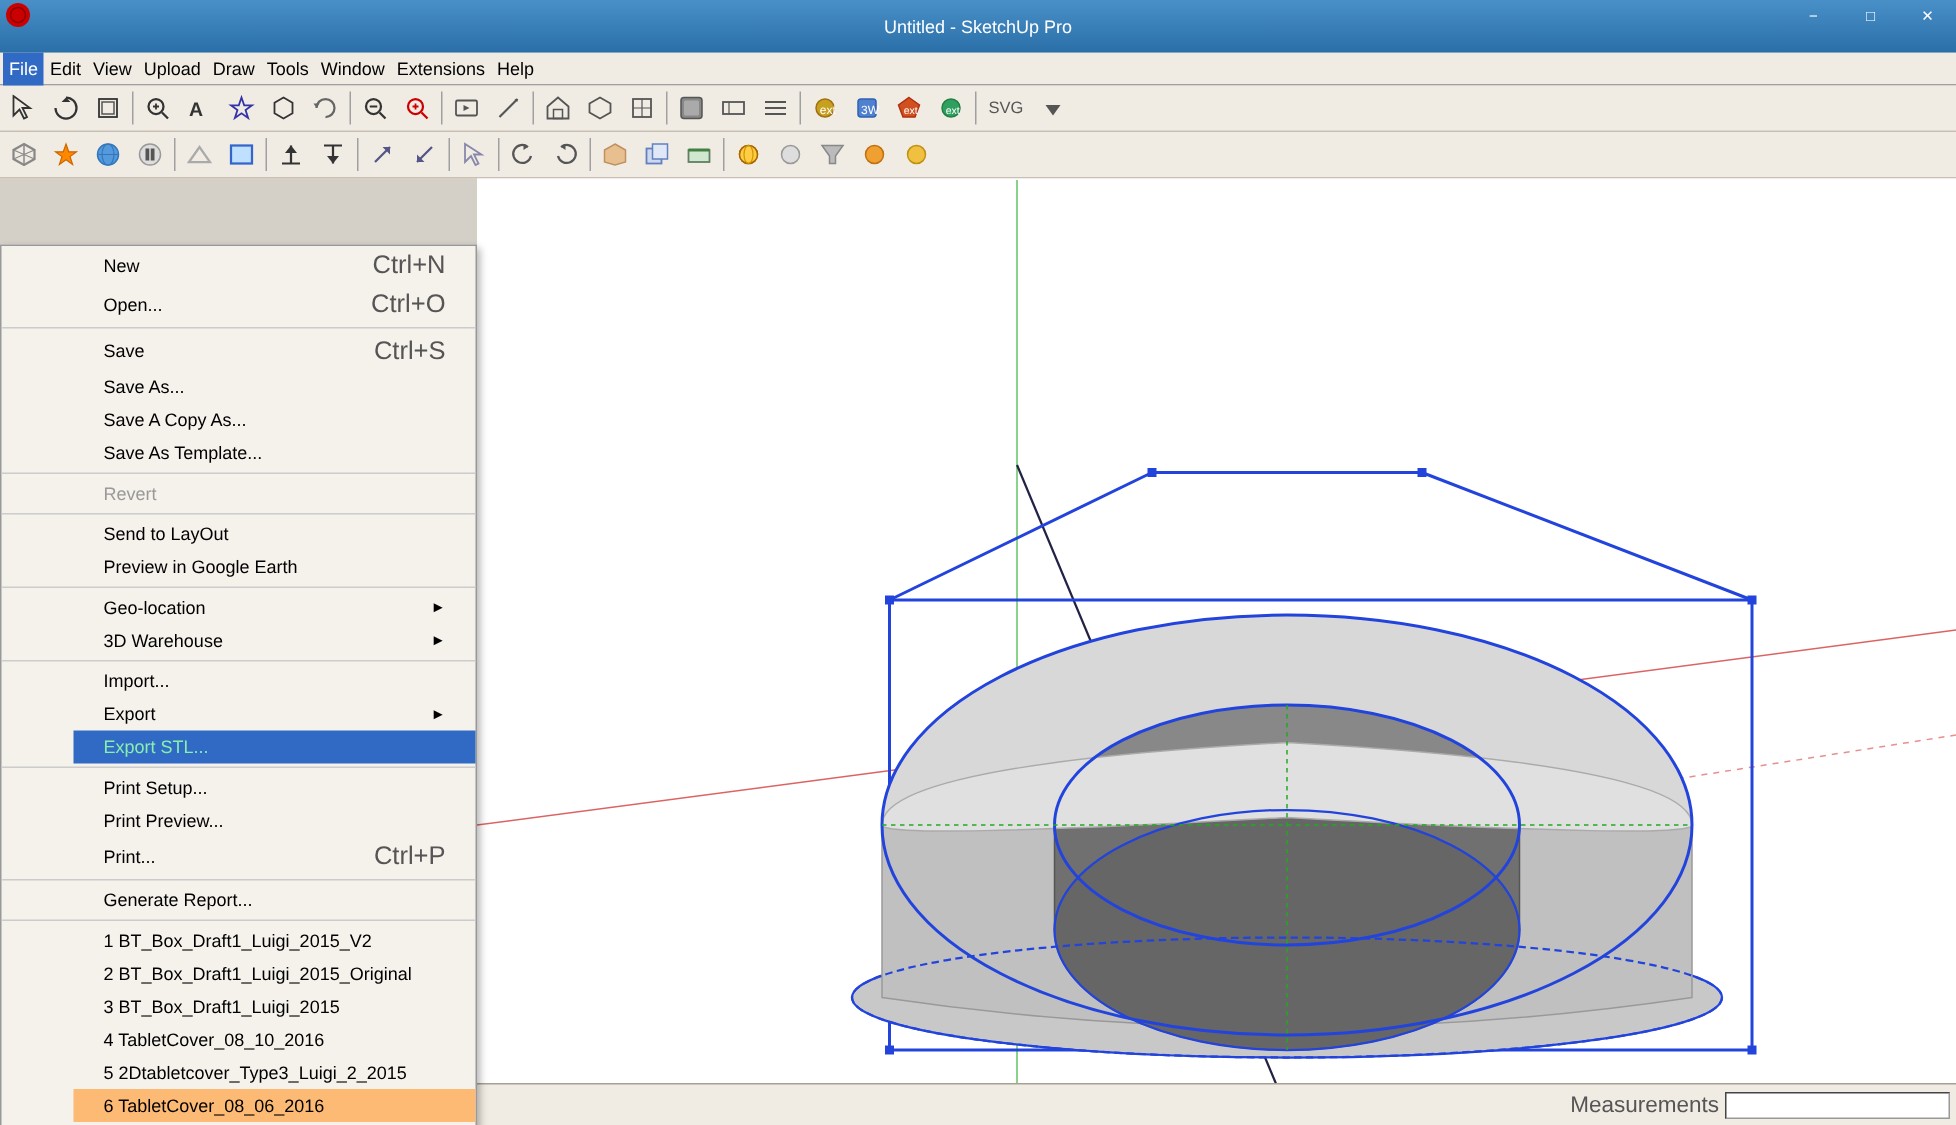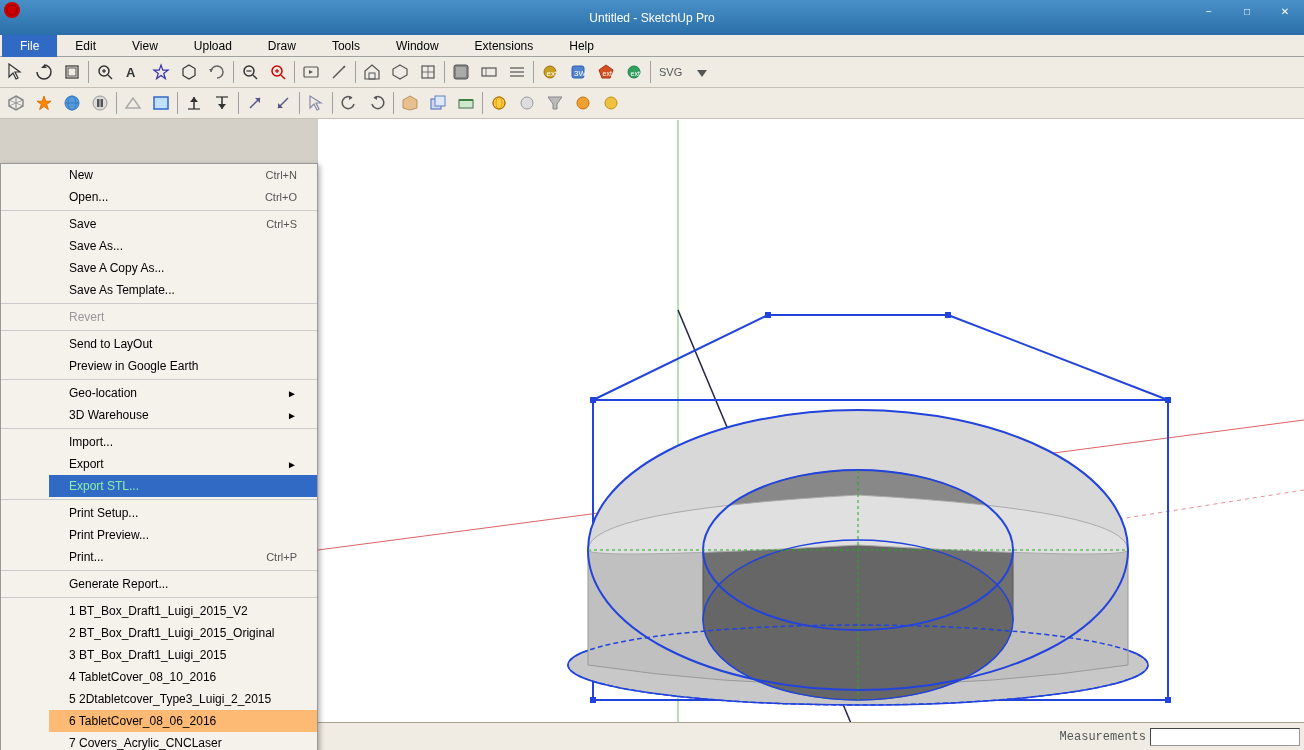--- a/index.html
+++ b/index.html
@@ -13,21 +13,21 @@
     }
     #titlebar .win-controls { position: absolute; right: 0; top: 0; display: flex; }
     #titlebar .win-btn { width: 38px; height: 22px; display: flex; align-items: center; justify-content: center; color: white; font-size: 10px; cursor: pointer; }
     #titlebar .logo { position: absolute; left: 4px; top: 2px; width: 16px; height: 16px; background: #c00; border-radius: 50%; display: flex; align-items: center; justify-content: center; }
 
     
     #menubar {
       width: 100%; height: 22px; background: #f0ece4; display: flex; align-items: center;
       border-bottom: 1px solid #a0a0a0; padding: 0 2px;
     }
-    .menu-item { padding: 2px 18px; cursor: pointer; font-size: 12px; color: #000; height: 22px; display: flex; align-items: center; }
+    .menu-item { padding: 2px 4px; cursor: pointer; font-size: 12px; color: #000; height: 22px; display: flex; align-items: center; }
     .menu-item.active { background: #316ac5; color: white; }
     .tb-btn {
       width: 26px; height: 26px; display: flex; align-items: center; justify-content: center;
       border: 1px solid transparent; cursor: pointer; font-size: 14px; border-radius: 2px; margin: 1px;
     }
     .tb-sep { width: 1px; height: 22px; background: #a0a0a0; margin: 0 2px; }
 
     
     #file-dropdown {
       position: absolute; top: 44px; left: 0; width: 318px;
@@ -35,21 +35,21 @@
       z-index: 1000; font-size: 12px;
     }
     .dd-item {
       display: flex; align-items: center; padding: 3px 20px 3px 20px;
       cursor: pointer; color: #000; justify-content: space-between; min-height: 22px; margin-left: 48px;
     }
     .dd-item.highlighted { background: #fdba74; }
     .dd-item.active-highlight { background: #316ac5; color: #86efac; }
     .dd-item.disabled { color: #999; cursor: default; }
     .dd-sep { height: 1px; background: #ccc; margin: 2px 0; }
-    .dd-shortcut { color: #555; font-size: 11px; }
+    .dd-shortcut { color: #555; font-size: 17px; }
     .dd-arrow { font-size: 10px; }
     .dd-item .label-text { flex: 1; }
 
     
     #model-viewport {
       position: absolute; right: 0; top: 0; bottom: 0;
       width: calc(100% - 318px);
       background: white; overflow: hidden;
     }
 
@@ -565,16 +565,16 @@
     </div>
     <div class="status-icon">
       <svg width="20" height="20" viewBox="0 0 20 20">
           <polygon points="10,3 12,3 13,6 15.5,4.5 17,6 15.5,8.5 18,10 18,12 15.5,13 17,15.5 15.5,17 13,15.5 12,18 10,18 9,15.5 6.5,17 5,15.5 6.5,13 4,12 4,10 6.5,8.5 5,6 6.5,4.5 9,6 Z" fill="none" stroke="#555" stroke-width="1.2"></polygon>
           <circle cx="11" cy="10.5" r="3" fill="none" stroke="#555" stroke-width="1.2"></circle>
         </svg>
     </div>
   </div>
   <div class="spacer"></div>
   <div style="display:flex; align-items:center; gap:4px;">
-    <span style="font-size:12px; color:#555;font-family:Liberation Mono, monospace;">Measurements</span>
+    <span style="font-size:15px; color:#555;">Measurements</span>
     <input type="text" class="coord-input" value="" placeholder="" style="width: 150px;">
   </div>
 </div>
 
 </body></html>

